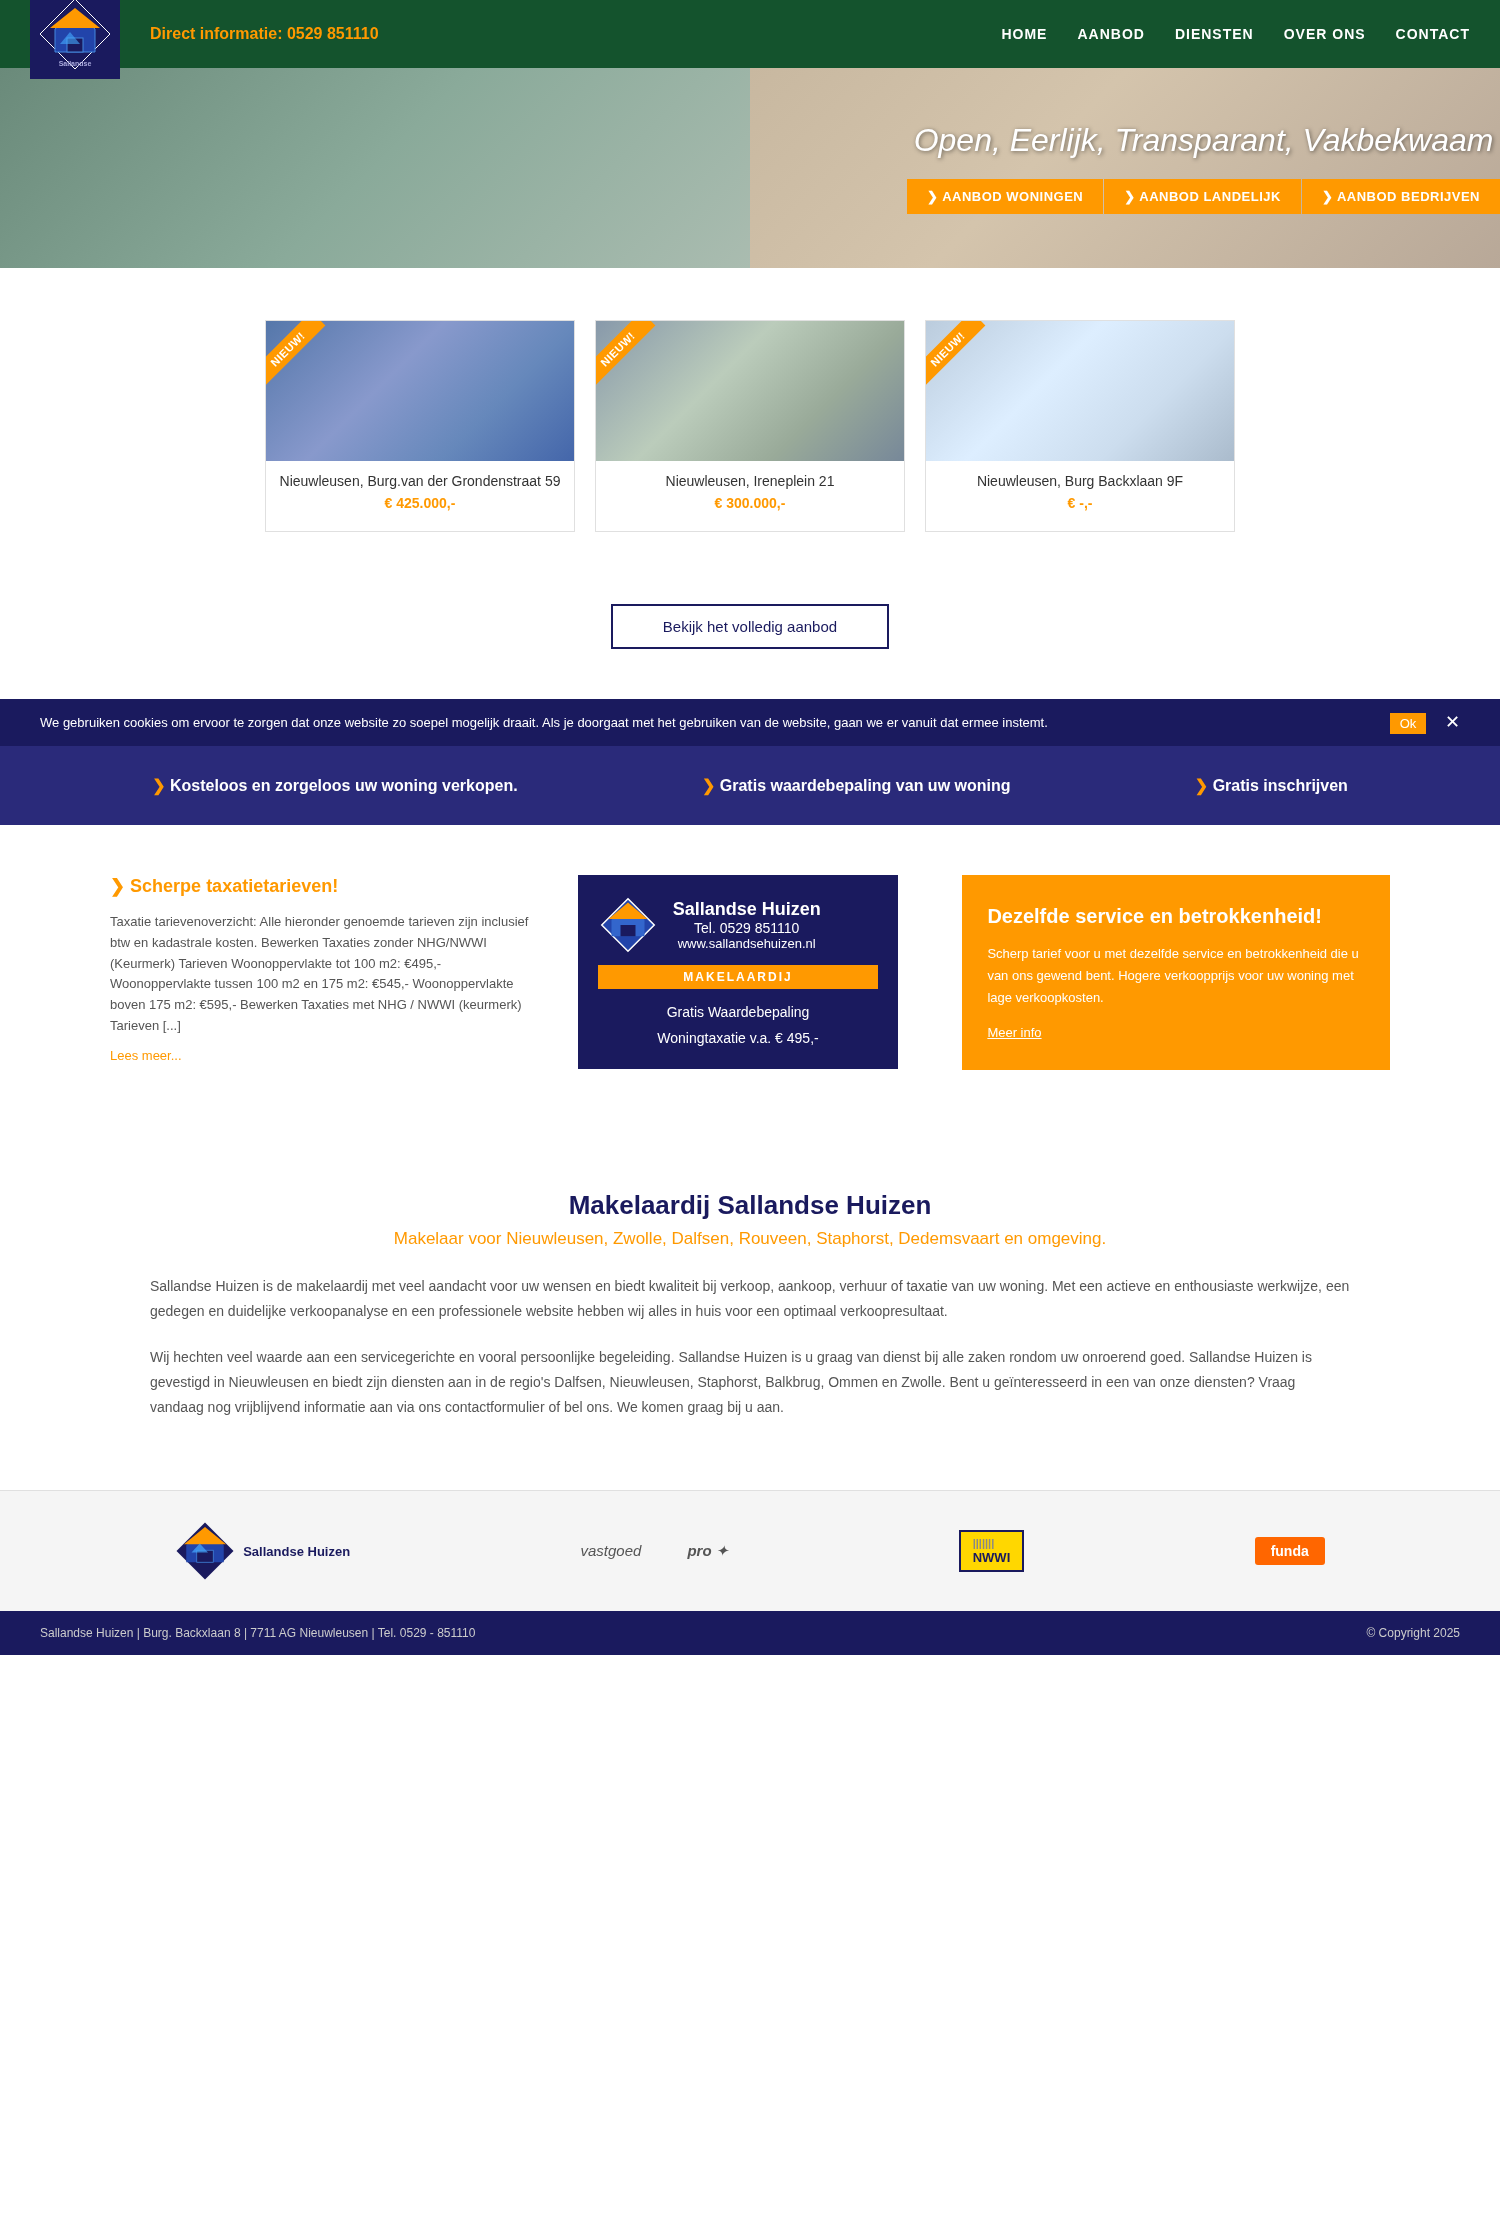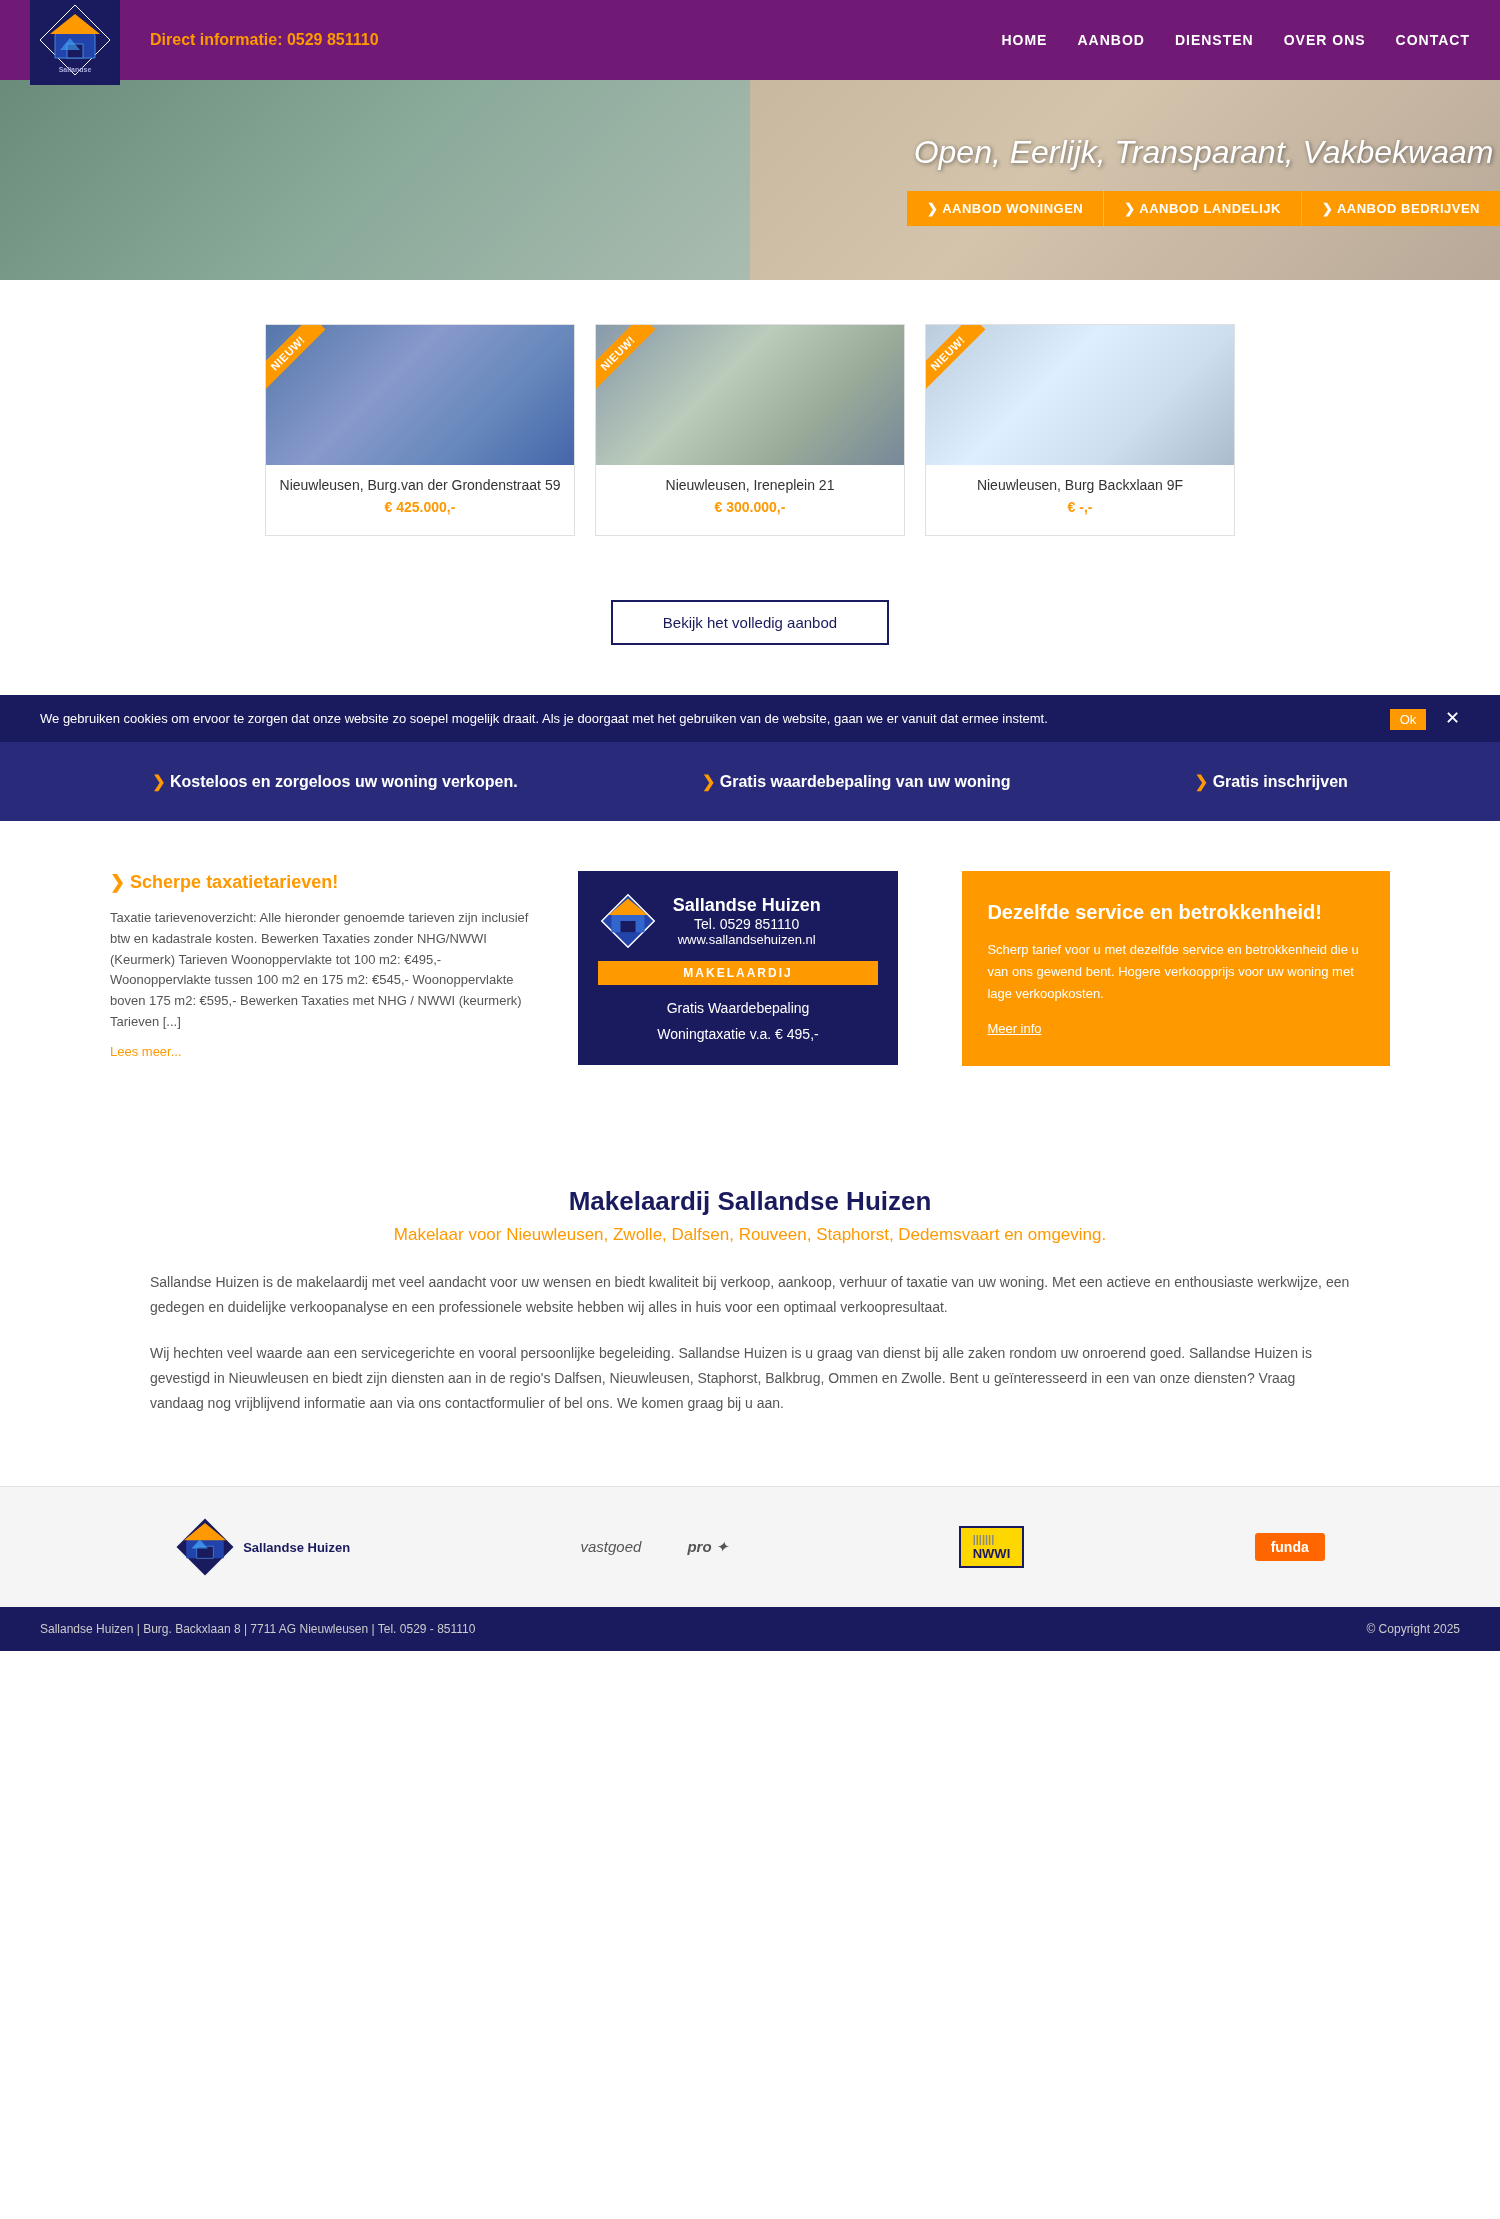--- a/index.html
+++ b/index.html
@@ -1,25 +1,25 @@
 <!DOCTYPE html>
 <html><head>
   <meta charset="utf-8">
   <style>
     * { margin: 0; padding: 0; box-sizing: border-box; }
     body { font-family: Arial, sans-serif; font-size: 14px; color: #333; background: #fff; }
 
     
     .top-header {
-      background: #701a75;
+      background: #14532d;
       display: flex;
       align-items: center;
       justify-content: space-between;
       padding: 0 30px;
-      height: 80px;
+      height: 68px;
       position: relative;
     }
     .logo-area {
       display: flex;
       align-items: center;
     }
     .logo-diamond {
       width: 90px;
       height: 90px;
       background: #1a1a5e;
@@ -107,21 +107,21 @@
     
     .properties-section {
       padding: 40px 30px;
       background: #fff;
     }
     .properties-grid {
       display: flex;
       gap: 20px;
       justify-content: center;
       max-width: 1400px;
-      margin: 4px auto;
+      margin: 12px auto;
     }
     .property-card {
       background: #fff;
       border: 1px solid #e0e0e0;
       flex: 1;
       max-width: 310px;
       text-align: center;
       padding-bottom: 20px;
       position: relative;
     }

